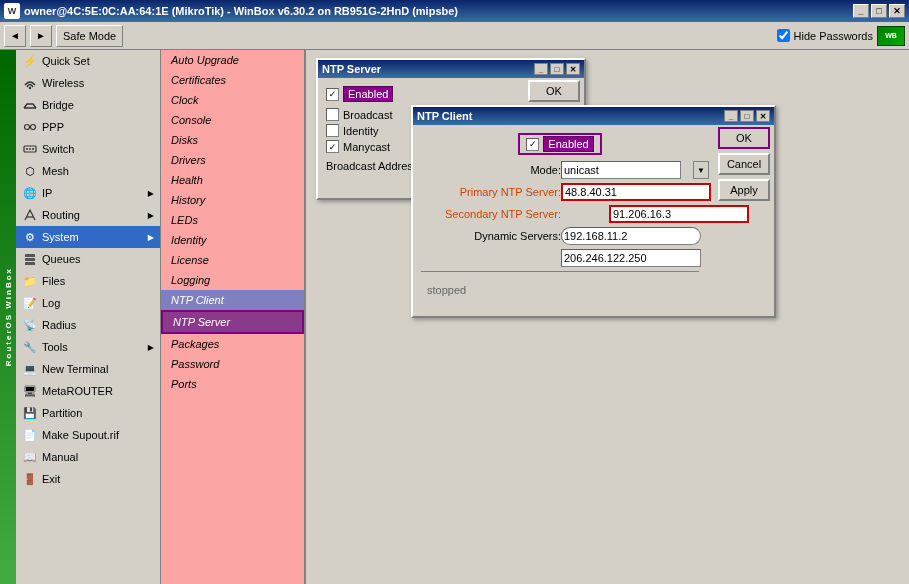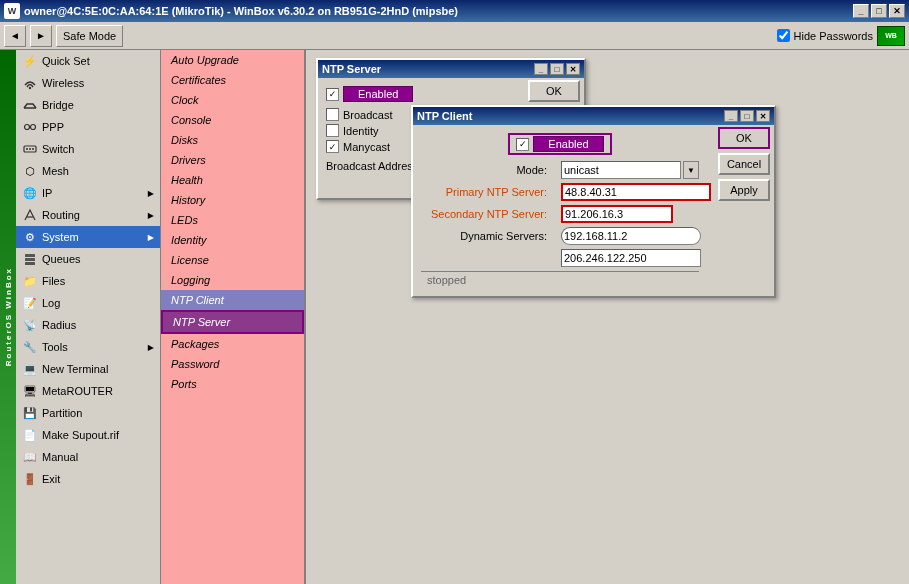--- a/index.html
+++ b/index.html
@@ -286,21 +286,21 @@
     }
     .form-row {
       display: flex;
       align-items: center;
       margin: 4px 0;
       font-size: 11px;
     }
     .form-label {
       min-width: 140px;
       text-align: right;
-      padding-right: 14px;
+      padding-right: 0;
       color: #0000aa;
     }
     .form-label.primary {
       color: #cc4400;
     }
     .form-label.secondary {
       color: #cc4400;
     }
     .form-label.black {
       color: #000;
@@ -312,30 +312,30 @@
       border-left-color: #606060;
       padding: 0 2px;
       font-size: 11px;
       background: white;
       width: 160px;
     }
     .text-input.highlighted {
       border: 2px solid #cc0000;
     }
     .status-bar {
-      padding: 2px 6px;
+      padding: 12px 6px;
       font-size: 11px;
       color: #666;
       border-top: 1px solid #808080;
       margin-top: 4px;
     }
     .enabled-box {
       background: #8b008b;
       color: white;
-      padding: 1px 14px;
+      padding: 1px 4px;
       font-size: 11px;
       border: 1px solid #600060;
     }
     .cb {
       width: 13px;
       height: 13px;
       border: 1px solid #808080;
       border-top-color: #606060;
       border-left-color: #606060;
       background: white;
@@ -616,34 +616,34 @@
         </div>
 
         <div style="position: absolute; right: 4px; top: 2px; display: flex; flex-direction: column; gap: 4px;">
           <button class="dialog-btn" style="border: 2px solid #800080;">OK</button>
           <button class="dialog-btn">Cancel</button>
           <button class="dialog-btn">Apply</button>
         </div>
 
         <div class="form-row">
           <span class="form-label black">Mode:</span>
-          <div style="display: flex; align-items: center; gap: 2px;">
+          <div style="display: flex; align-items: center; gap: 12px;">
             <input type="text" class="text-input" value="unicast" style="width: 120px;">
             <div style="width: 16px; height: 18px; background: #d4d0c8; border: 1px solid #808080; display: flex; align-items: center; justify-content: center; font-size: 8px; cursor: pointer;">▼</div>
           </div>
         </div>
 
         <div class="form-row">
           <span class="form-label primary">Primary NTP Server:</span>
           <input type="text" class="text-input highlighted" style="width: 156px; border: 2px solid rgb(204, 0, 0);" value="48.8.40.31">
         </div>
 
         <div class="form-row">
           <span class="form-label secondary">Secondary NTP Server:</span>
-          <input type="text" class="text-input highlighted" style="width: 112px; border: 2px solid rgb(204, 0, 0);" value="91.206.16.3">
+          <input type="text" class="text-input highlighted" style="width: 140px; border: 2px solid rgb(204, 0, 0); margin-left: 48px;" value="91.206.16.3">
         </div>
 
         <div class="form-row">
           <span class="form-label black">Dynamic Servers:</span>
           <input type="text" class="text-input" style="width: 140px; border-radius: 9px;" value="192.168.11.2">
         </div>
         <div class="form-row">
           <span class="form-label black" style="min-width: 140px;"></span>
           <input type="text" class="text-input" style="width: 140px;" value="206.246.122.250">
         </div>

